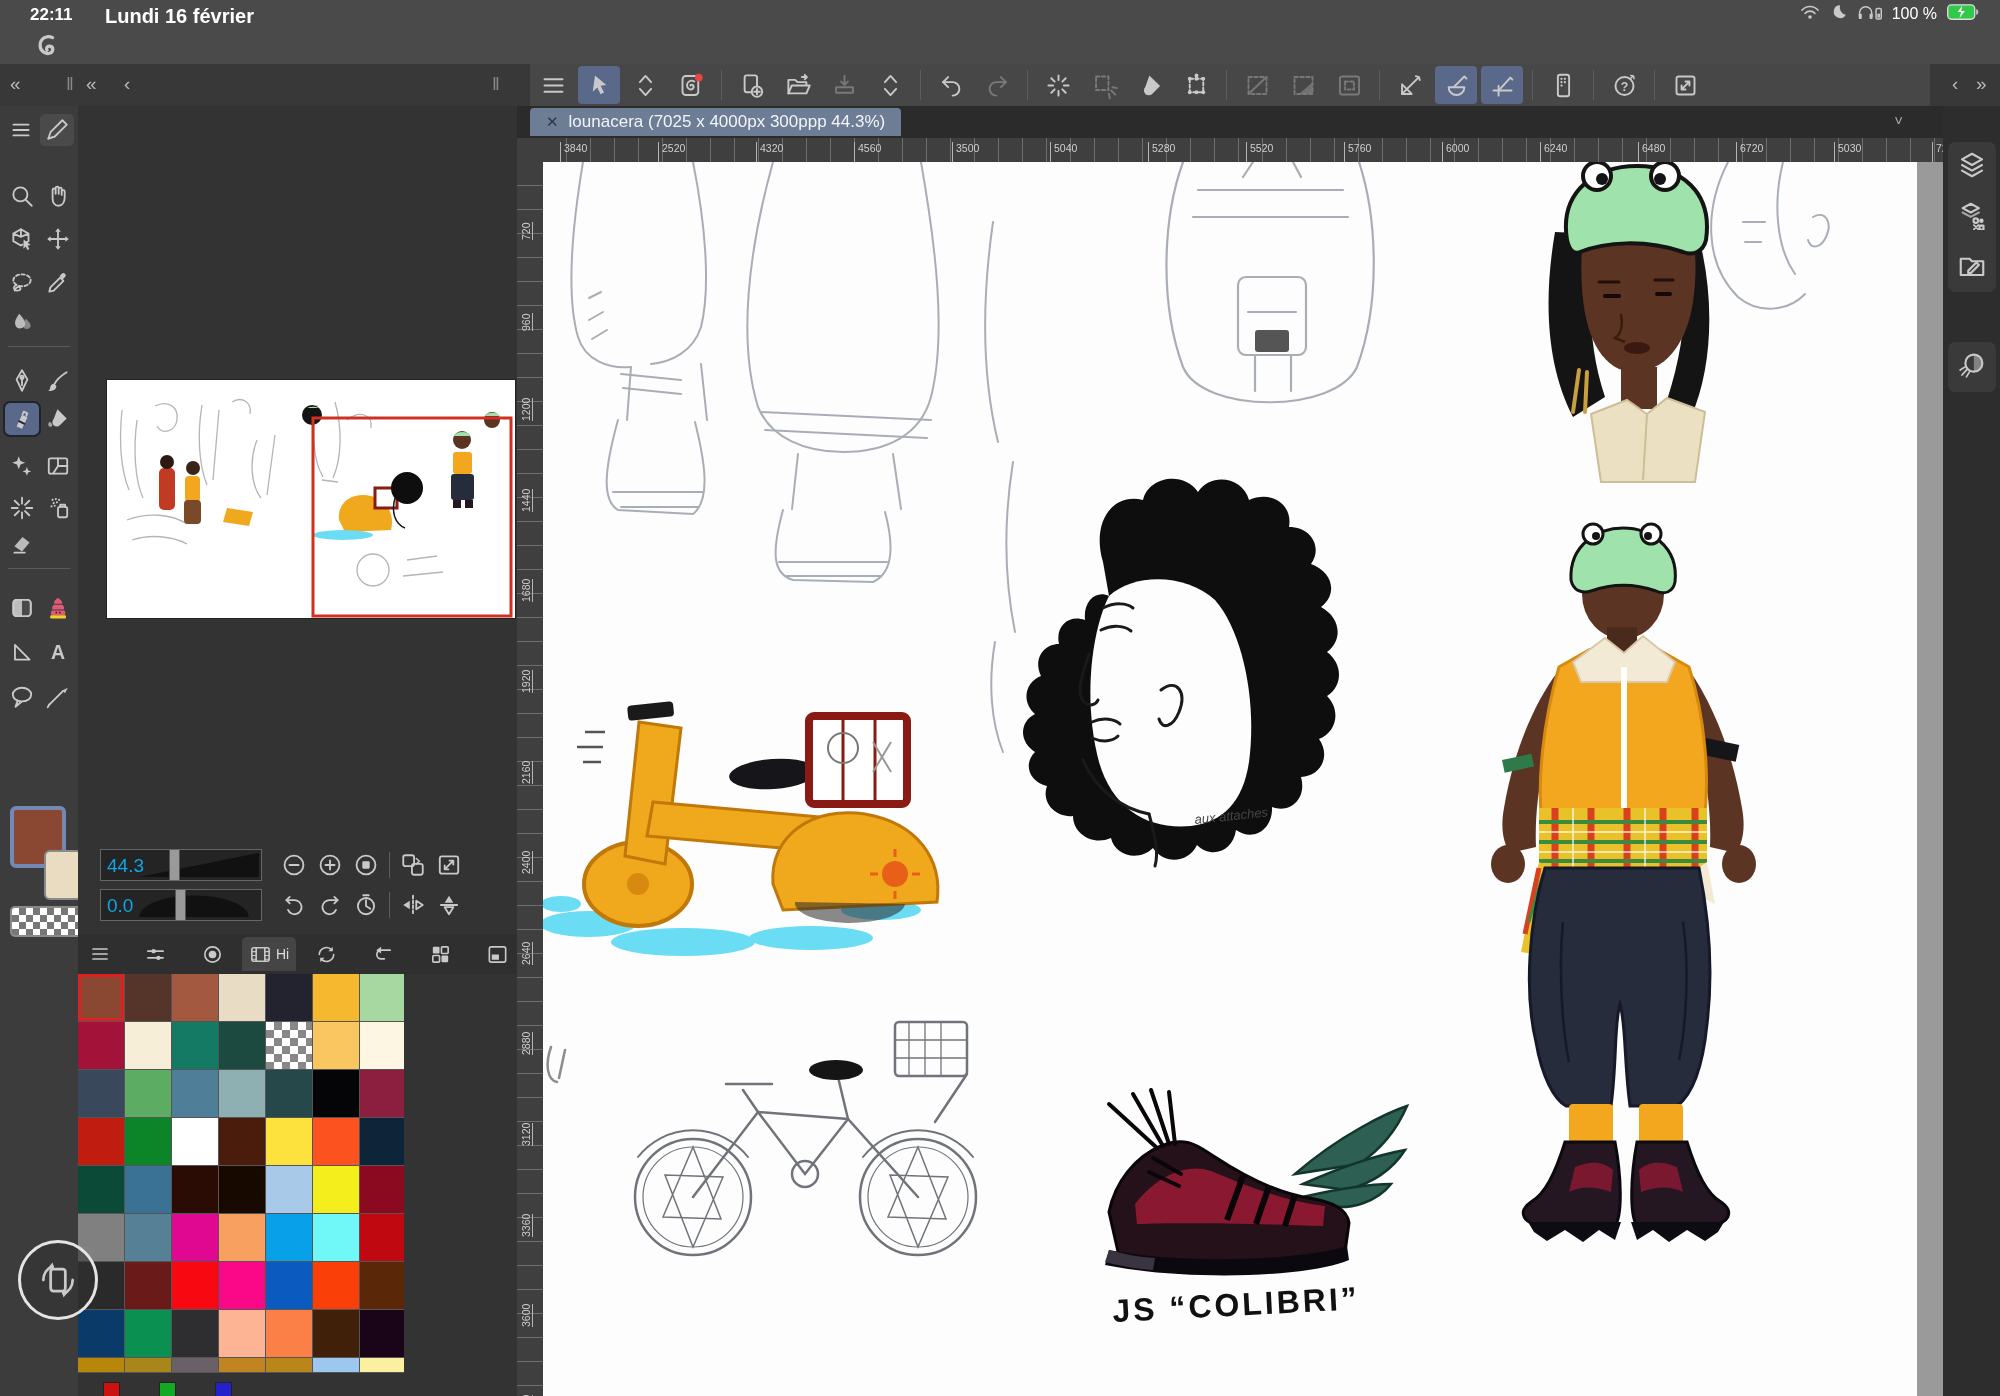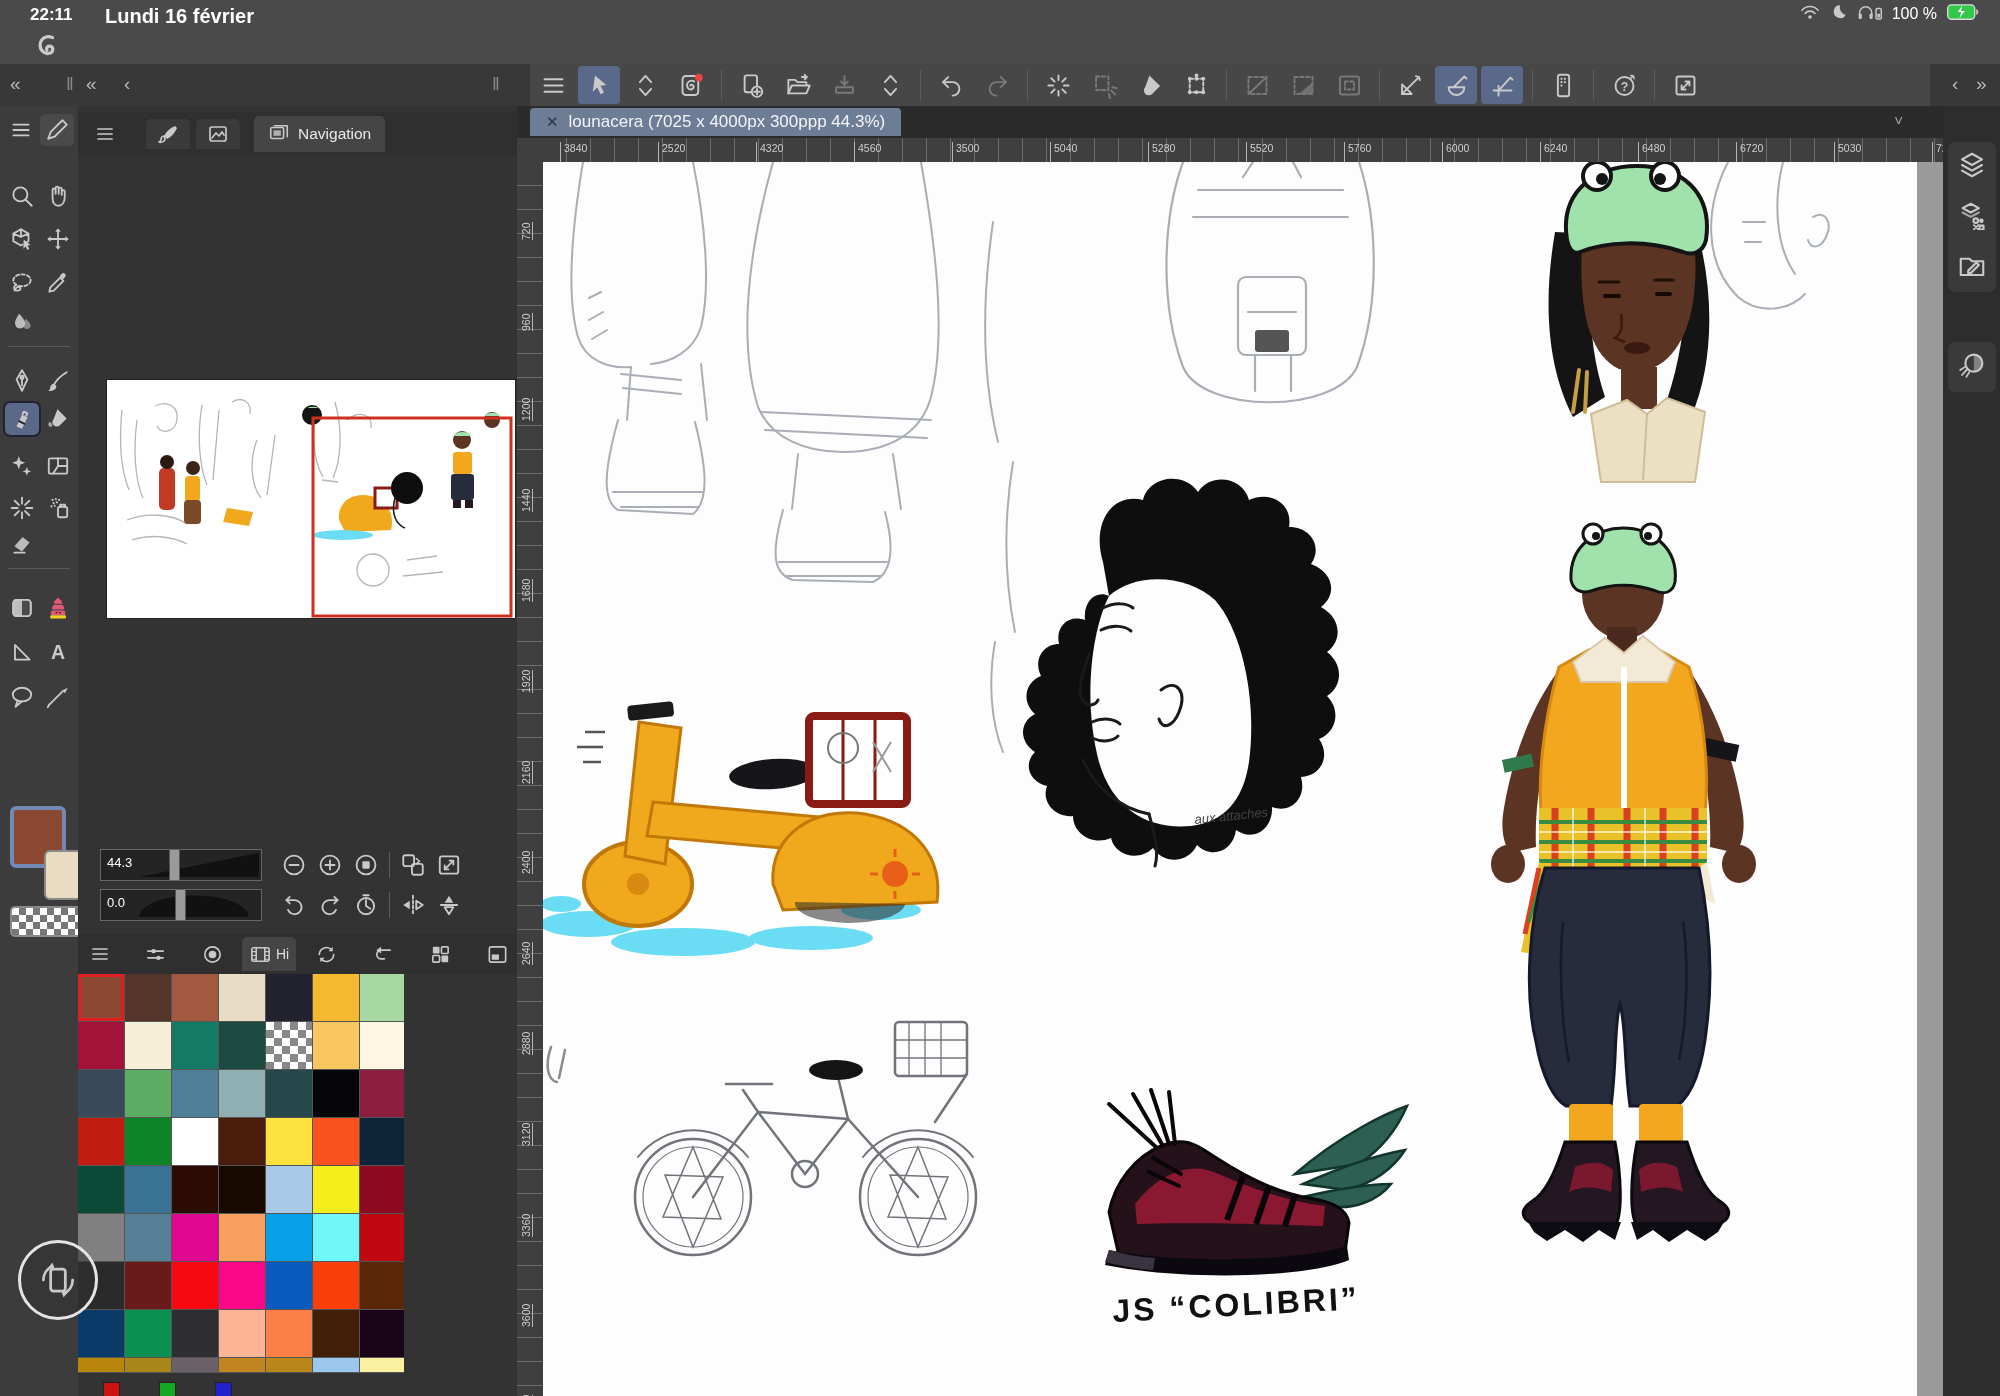--- a/index.html
+++ b/index.html
@@ -53,21 +53,21 @@
   #panelcol{left:78px;top:106px;width:439px;height:1290px;background:#333;}
   #navheader{position:absolute;left:0;top:6px;width:439px;height:44px;background:#2f2f2f;display:flex;align-items:center;}
   .ph-icon{width:34px;height:30px;display:flex;align-items:center;justify-content:center;}
   .ph-icon svg{width:24px;height:24px;}
   .ph-tab{height:36px;display:flex;align-items:center;gap:8px;padding:0 14px;border-radius:5px 5px 0 0;}
   .ph-tab.active{background:#454545;color:#e8e8e8;font-size:15.5px;}
   #thumbwrap{position:absolute;left:29px;top:274px;width:408px;height:238px;background:#fff;outline:1px solid #222;}
   
   .zrow{position:absolute;left:22px;width:400px;height:34px;display:flex;align-items:center;}
   .valbox{position:relative;width:160px;height:30px;background:#242424;border:1px solid #666;overflow:hidden;}
-  .valbox .num{position:absolute;left:6px;top:5px;color:#ffffff;font-size:13px;z-index:3;}
+  .valbox .num{position:absolute;left:6px;top:5px;color:#0ea5e9;font-size:19px;z-index:3;}
   .valbox .wedge{position:absolute;right:2px;bottom:3px;width:120px;height:24px;background:#111;clip-path:polygon(0 100%,100% 0,100% 100%);}
   .valbox .hump{position:absolute;right:2px;bottom:3px;width:130px;height:24px;background:#111;clip-path:ellipse(42% 90% at 50% 100%);}
   .valbox .handle{position:absolute;top:-2px;width:9px;height:34px;background:#9a9a9a;border:1px solid #555;z-index:4;}
   .zbtn{width:36px;height:32px;display:flex;align-items:center;justify-content:center;}
   .zbtn svg{width:26px;height:26px;}
   .zsep{width:1px;height:26px;background:#5d5d5d;margin:0 5px;}
   
   #histbar{position:absolute;left:0;top:828px;width:439px;height:40px;background:#2f2f2f;display:flex;align-items:center;}
   .htab{height:34px;min-width:44px;display:flex;align-items:center;justify-content:center;gap:4px;border-radius:5px 5px 0 0;padding:0 5px;}
   .htab svg{width:23px;height:23px;}
@@ -693,47 +693,20 @@
         </div>
         <div class="tool-div" style="left: 8px; top: 240px;"></div>
         <div class="tool-div" style="left: 8px; top: 462px;"></div>
       </div>
     <div class="abs" id="main-color"></div>
     <div class="abs" id="sub-color"></div>
     <div class="abs" id="transparent-color"></div>
   </div>
 
   <div class="abs" id="panelcol">
-    <div id="navheader">
-      <span class="ph-icon" style="margin-left:10px;">
-          <svg class="ic" viewBox="0 0 24 24">
-            <path d="M5 7h14M5 12h14M5 17h14"></path>
-          </svg>
-        </span>
-      <span class="ph-icon" style="margin-left:24px;background:#3a3a3a;border-radius:5px 5px 0 0;width:44px;">
-          <svg class="ic" viewBox="0 0 24 24">
-            <path class="f" d="M19 4c-5 2-9 6-11 10l3 3c4-2 8-6 10-11z"></path>
-            <path d="M8 14c-2 0-3 2-3 4-.3 1-.8 1.6-2 2 3 1 6-1 6-3z"></path>
-          </svg>
-        </span>
-      <span class="ph-icon" style="margin-left:6px;background:#3a3a3a;border-radius:5px 5px 0 0;width:44px;">
-          <svg class="ic" viewBox="0 0 24 24">
-            <rect x="4" y="5" width="16" height="14" rx="2"></rect>
-            <path d="M6 16l4-5 3 3 3-4 2 3"></path>
-          </svg>
-        </span>
-      <span class="ph-tab active" style="margin-left:14px;">
-        <svg class="ic" viewBox="0 0 24 24" width="22" height="22">
-            <rect x="3" y="5" width="14" height="12" rx="1.5"></rect>
-            <rect class="f" x="6" y="8" width="8" height="6" opacity=".8"></rect>
-            <path d="M7 3h14v12"></path>
-          </svg>
-        <span>Navigation</span>
-      </span>
-    </div>
 
     <div id="thumbwrap">
       <svg width="408" height="238" viewBox="0 0 408 238">
         <rect width="408" height="238" fill="#fff"></rect>
         <g stroke="#b4b4ba" stroke-width="1.3" fill="none">
           <path d="M15 30 C12 60 14 90 22 110 M30 40 C26 70 28 100 36 118 M48 26 C60 20 72 26 70 40 C68 52 55 55 50 46"></path>
           <path d="M95 25 C90 55 92 85 100 105 M112 30 l-6 70 M125 22 c10 -6 20 0 18 12"></path>
           <path d="M150 60 c-8 20 -6 45 4 58 M168 55 l-8 60"></path>
           <path d="M210 25 c-6 25 -4 55 6 72 M228 22 c8 28 6 58 -2 76 M215 100 l16 2"></path>
           <path d="M240 40 c12 -10 26 -6 24 8"></path>

